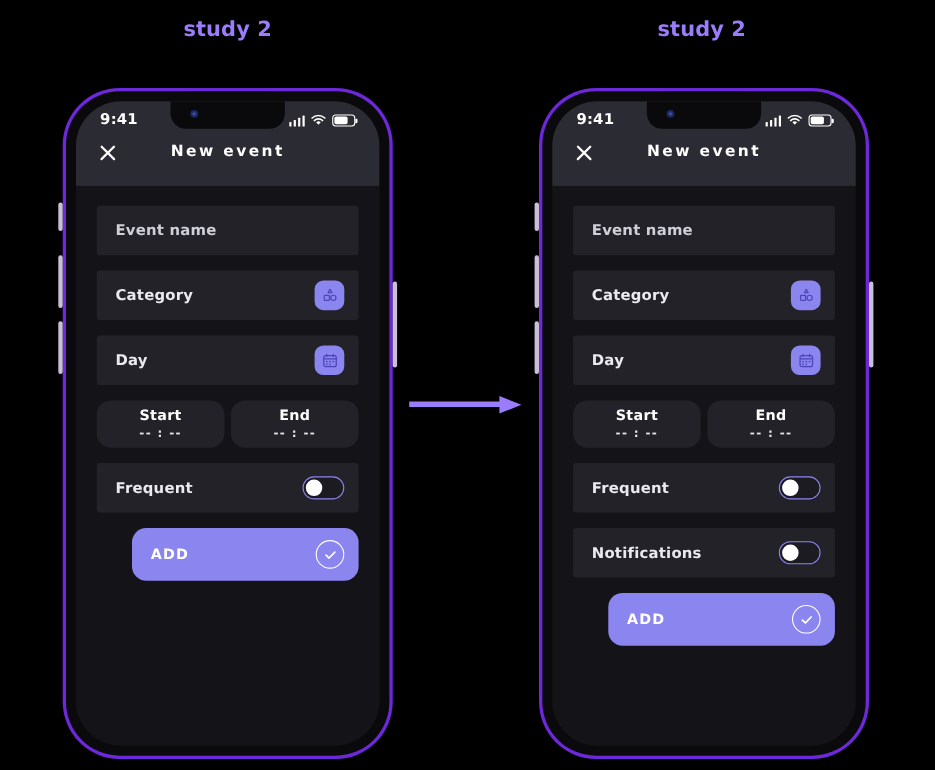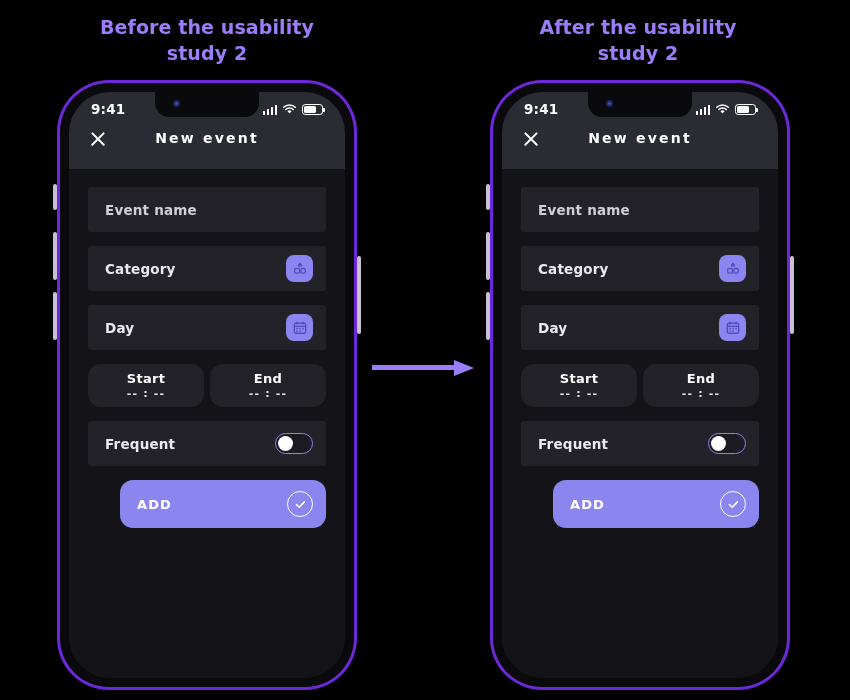--- a/index.html
+++ b/index.html
@@ -338,26 +338,24 @@
     align-items: center;
     justify-content: center;
   }
 </style>
 </head>
 <body>
 
 <div class="stage">
 
   <div class="col-title left">
-    <div>Before the usability</div>
     <div>study 2</div>
   </div>
 
   <div class="col-title right">
-    <div>After the usability</div>
     <div>study 2</div>
   </div>
 
   <div class="arrow">
     <div class="shaft"></div>
     <div class="head"></div>
   </div>
 
   <div class="phone left">
     <div class="side-btn btn-silence"></div>
@@ -544,20 +542,26 @@
             </div>
           </div>
 
           <div class="field">
             <span class="field-label">Frequent</span>
             <span class="toggle">
                 <span class="knob"></span>
               </span>
           </div>
 
+          <div class="field">
+            <span class="field-label">Notifications</span>
+            <span class="toggle">
+                <span class="knob"></span>
+              </span>
+          </div>
 
           <div class="add-btn">
             <span class="add-label">ADD</span>
             <span class="check-circle">
               <svg width="13" height="13" viewBox="0 0 14 14">
                 <path d="M2.6 7.2 L5.6 10 L11.2 4.2" stroke="#fff" stroke-width="1.7" fill="none" stroke-linecap="round" stroke-linejoin="round"></path>
               </svg>
             </span>
           </div>
 

